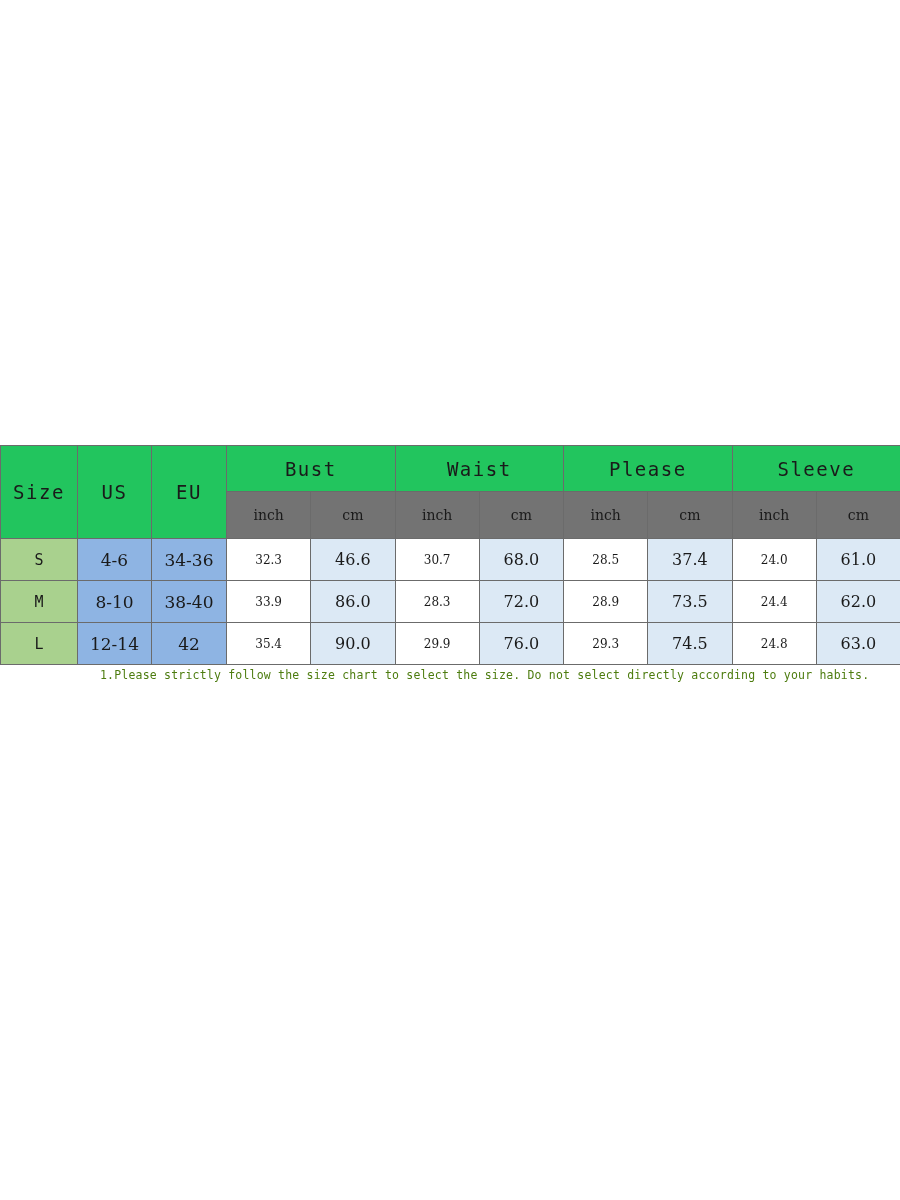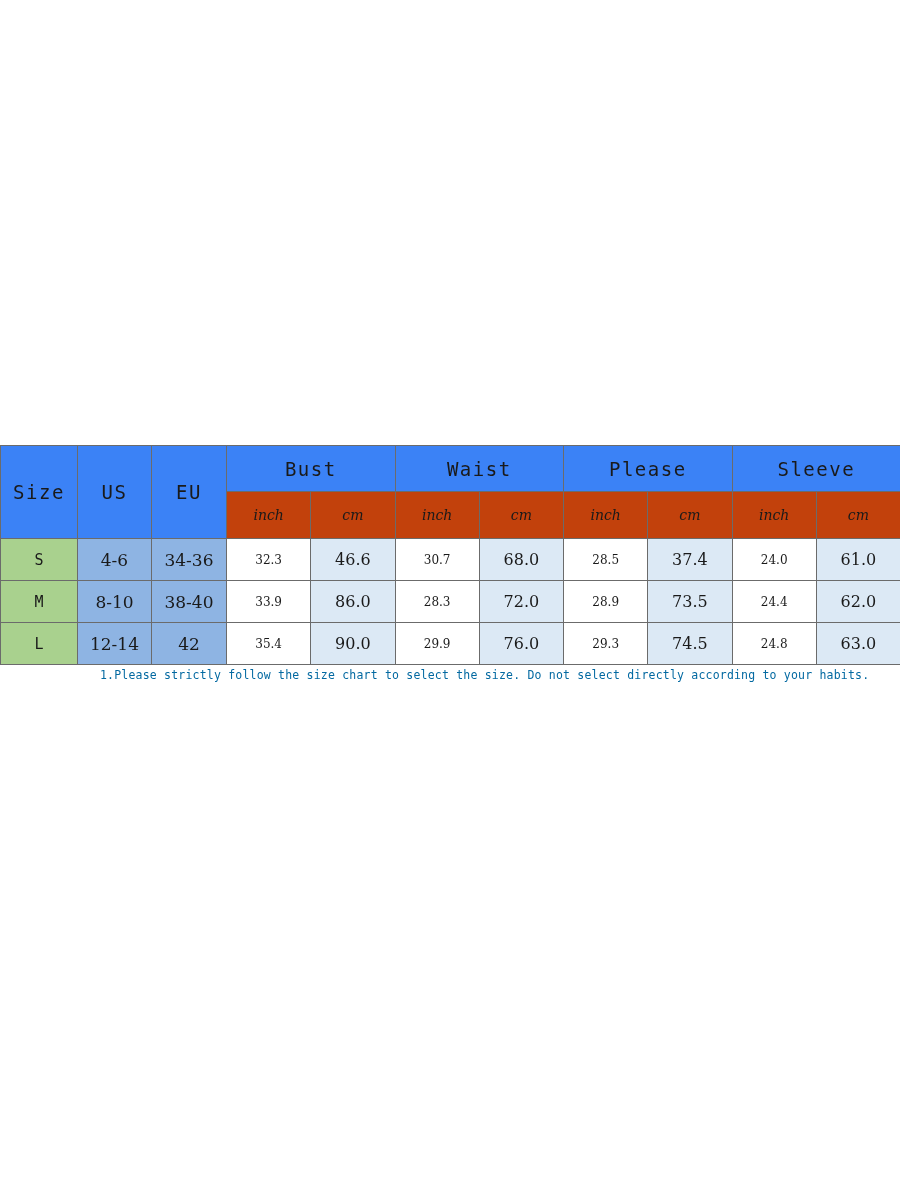--- a/index.html
+++ b/index.html
@@ -34,33 +34,32 @@
     border: 1px solid #6b6b6b;
     text-align: center;
     vertical-align: middle;
     padding: 0;
     font-weight: normal;
     color: #1a1a1a;
   }
 
   
   .hdr {
-    background: #3b82f6;
+    background: #22c55e;
     font-family: "DejaVu Sans Mono", "Liberation Mono", monospace;
     font-size: 19px;
     letter-spacing: 1.5px;
     height: 45px;
   }
   .hdr-span {
     height: 45px;
   }
   .hdr-unit {
-    background: #c2410c;
+    background: #737373;
     font-family: "DejaVu Serif", "Liberation Serif", serif;
-    font-style: italic;
     font-size: 14px;
     height: 46px;
   }
   .hdr-tall {
     height: 91px;
   }
 
   
   tbody tr {
     height: 42px;
@@ -91,21 +90,21 @@
   col.w-eu    { width: 75px;  }
   col.w-meas  { width: 84.25px; }
 
   
   #notes {
     position: absolute;
     left: 0;
     top: 668px;
     width: 900px;
     font-family: "DejaVu Sans Mono", "Liberation Mono", monospace;
-    color: #0369a1;
+    color: #4d7c0f;
   }
   .note {
     font-size: 11.5px;
     letter-spacing: 0.2px;
     white-space: nowrap;
   }
   .note-1 {
     margin-left: 100px;
     margin-bottom: 28px;
   }

